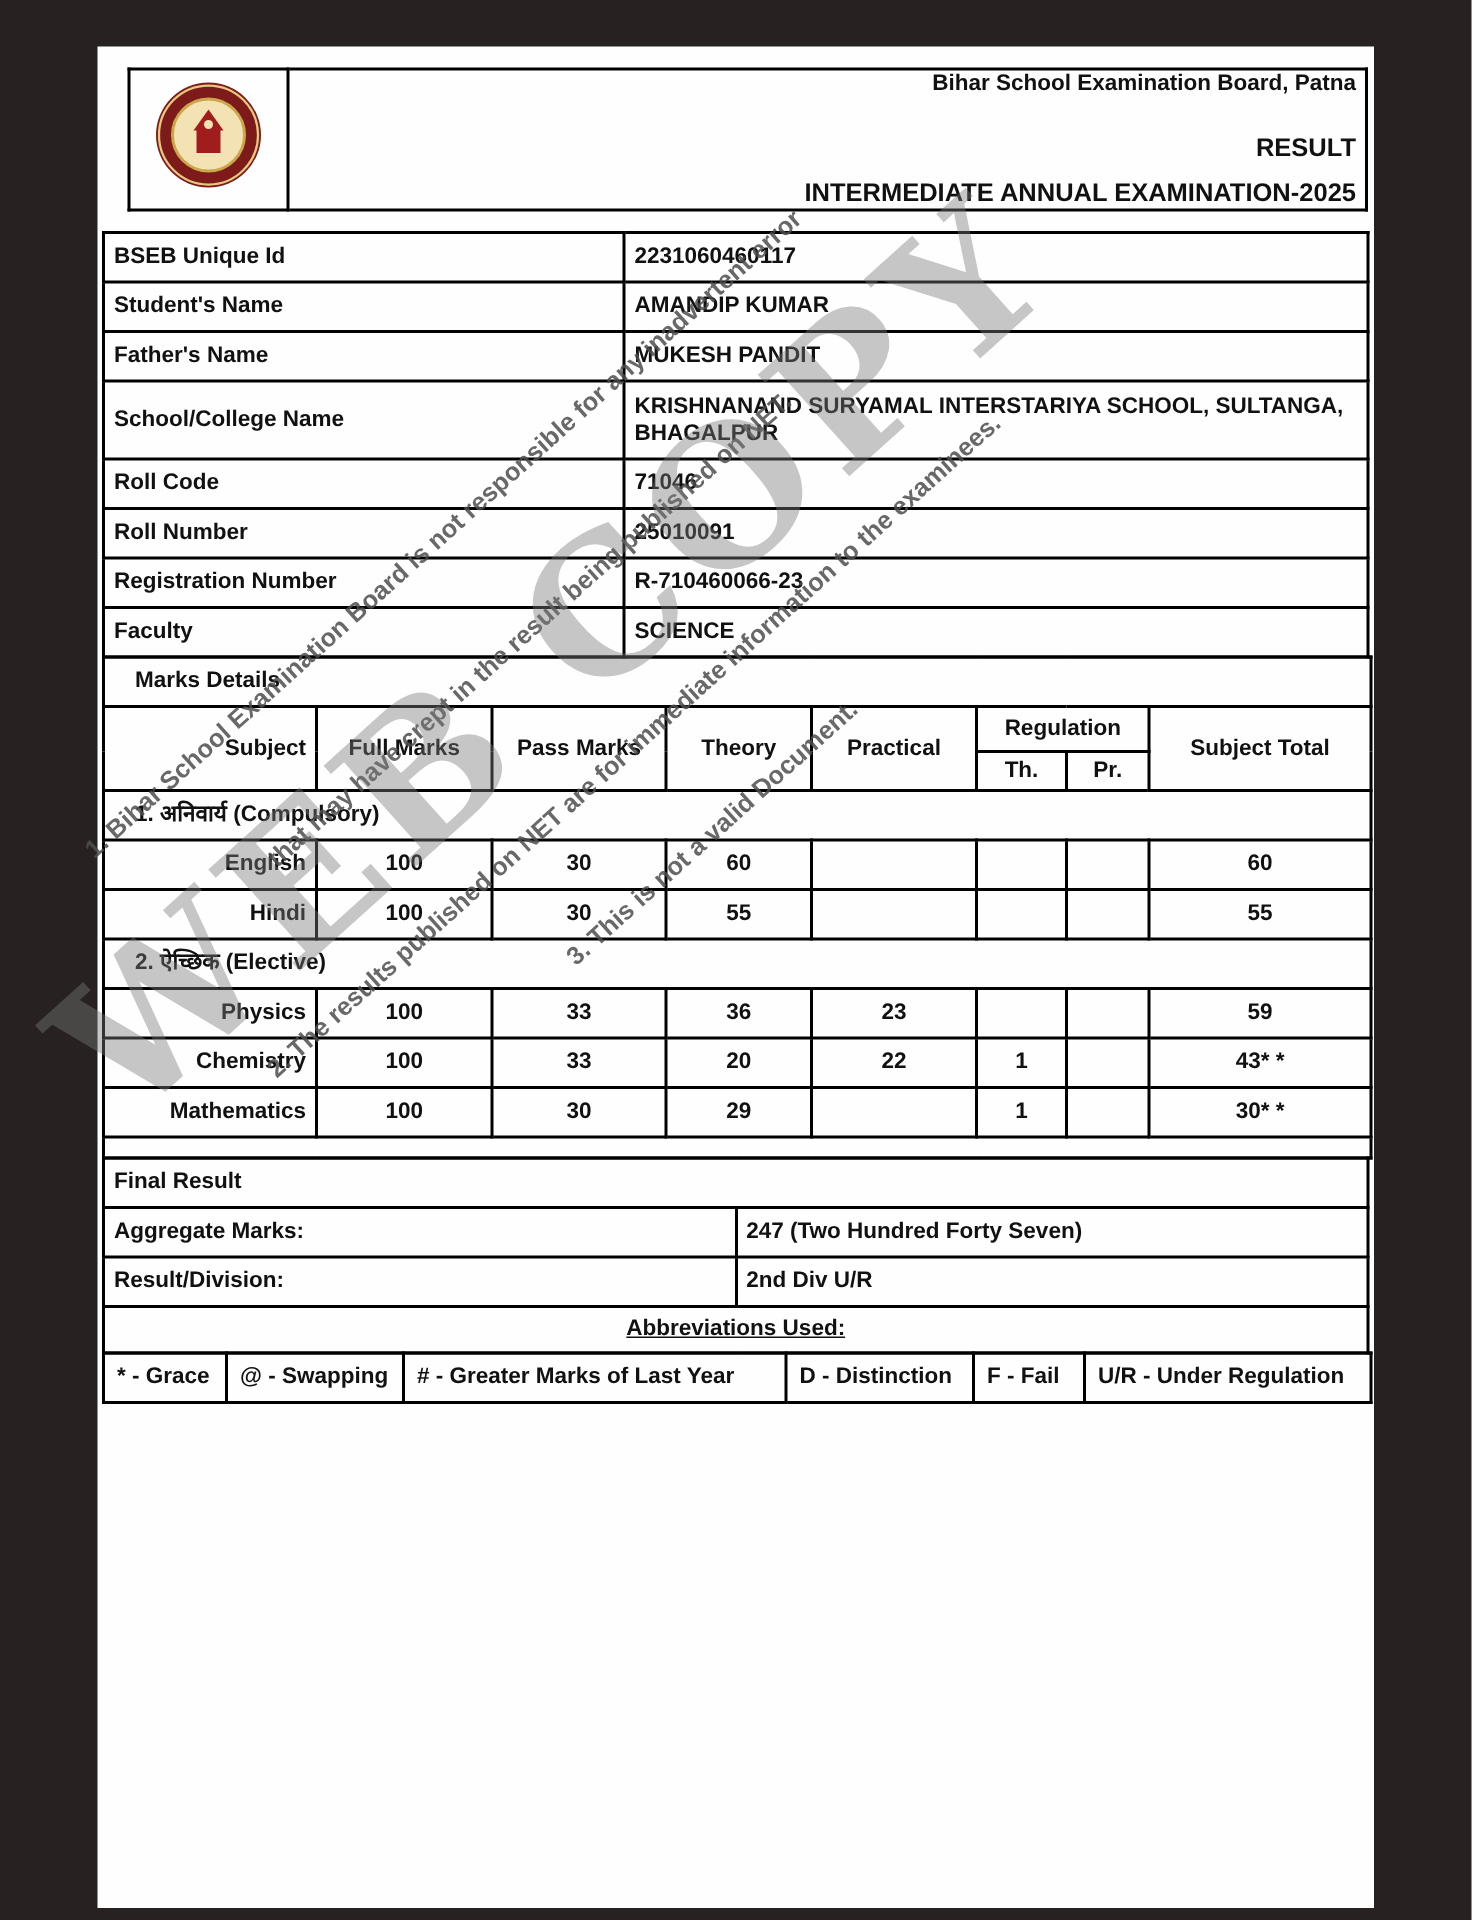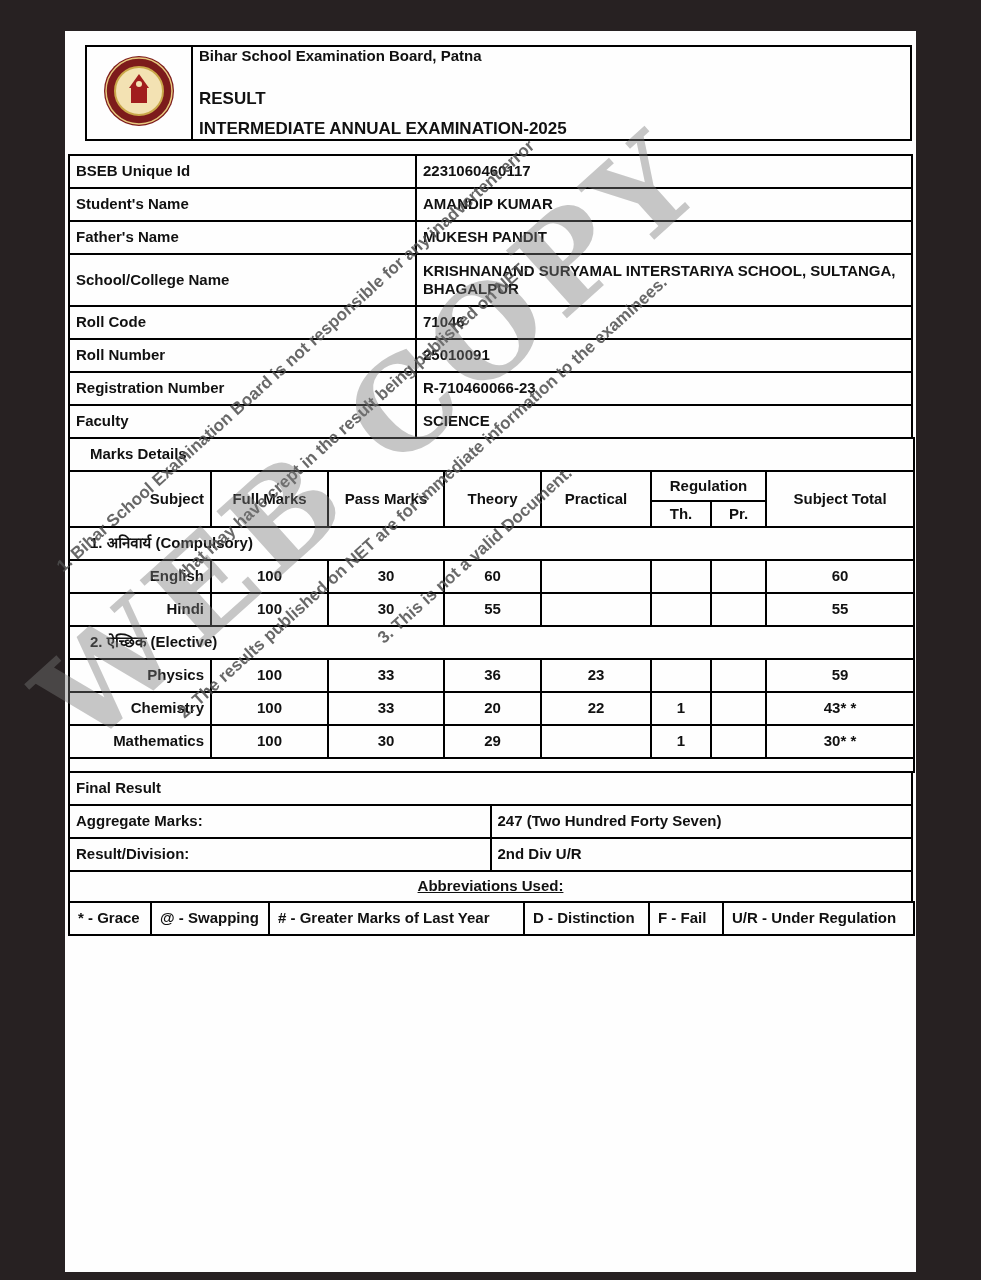--- a/index.html
+++ b/index.html
@@ -12,21 +12,21 @@
   }
   .page {
     position:absolute; left:65px; top:31px;
     width:851px; height:1241px; background:#fefefe;
   }
   table { border-collapse:collapse; table-layout:fixed; }
   td { border:2px solid #000; font-size:15px; font-weight:bold; padding:0 6px; vertical-align:middle; line-height:1.25; }
 
   .header-table { margin:14px 4px 0 20px; width:827px; height:90px; }
   .logo-cell { width:92px; text-align:center; }
-  .title-cell { text-align:left; }
+  .title-cell { text-align:right; }
   .board-line { font-size:15px; }
   .result-line { font-size:17px; margin-top:22px; }
   .exam-line  { font-size:17px; margin-top:9px; }
 
   .info-table { margin:13px 3px 0 3px; width:845px;border-radius:19px; }
   .info-table td { height:31px; }
   .info-table td.lbl { width:333px; }
   .info-table tr.tall td { height:50px; }
 
   .marks-table { margin:-2px 3px 0 3px; width:845px; }

